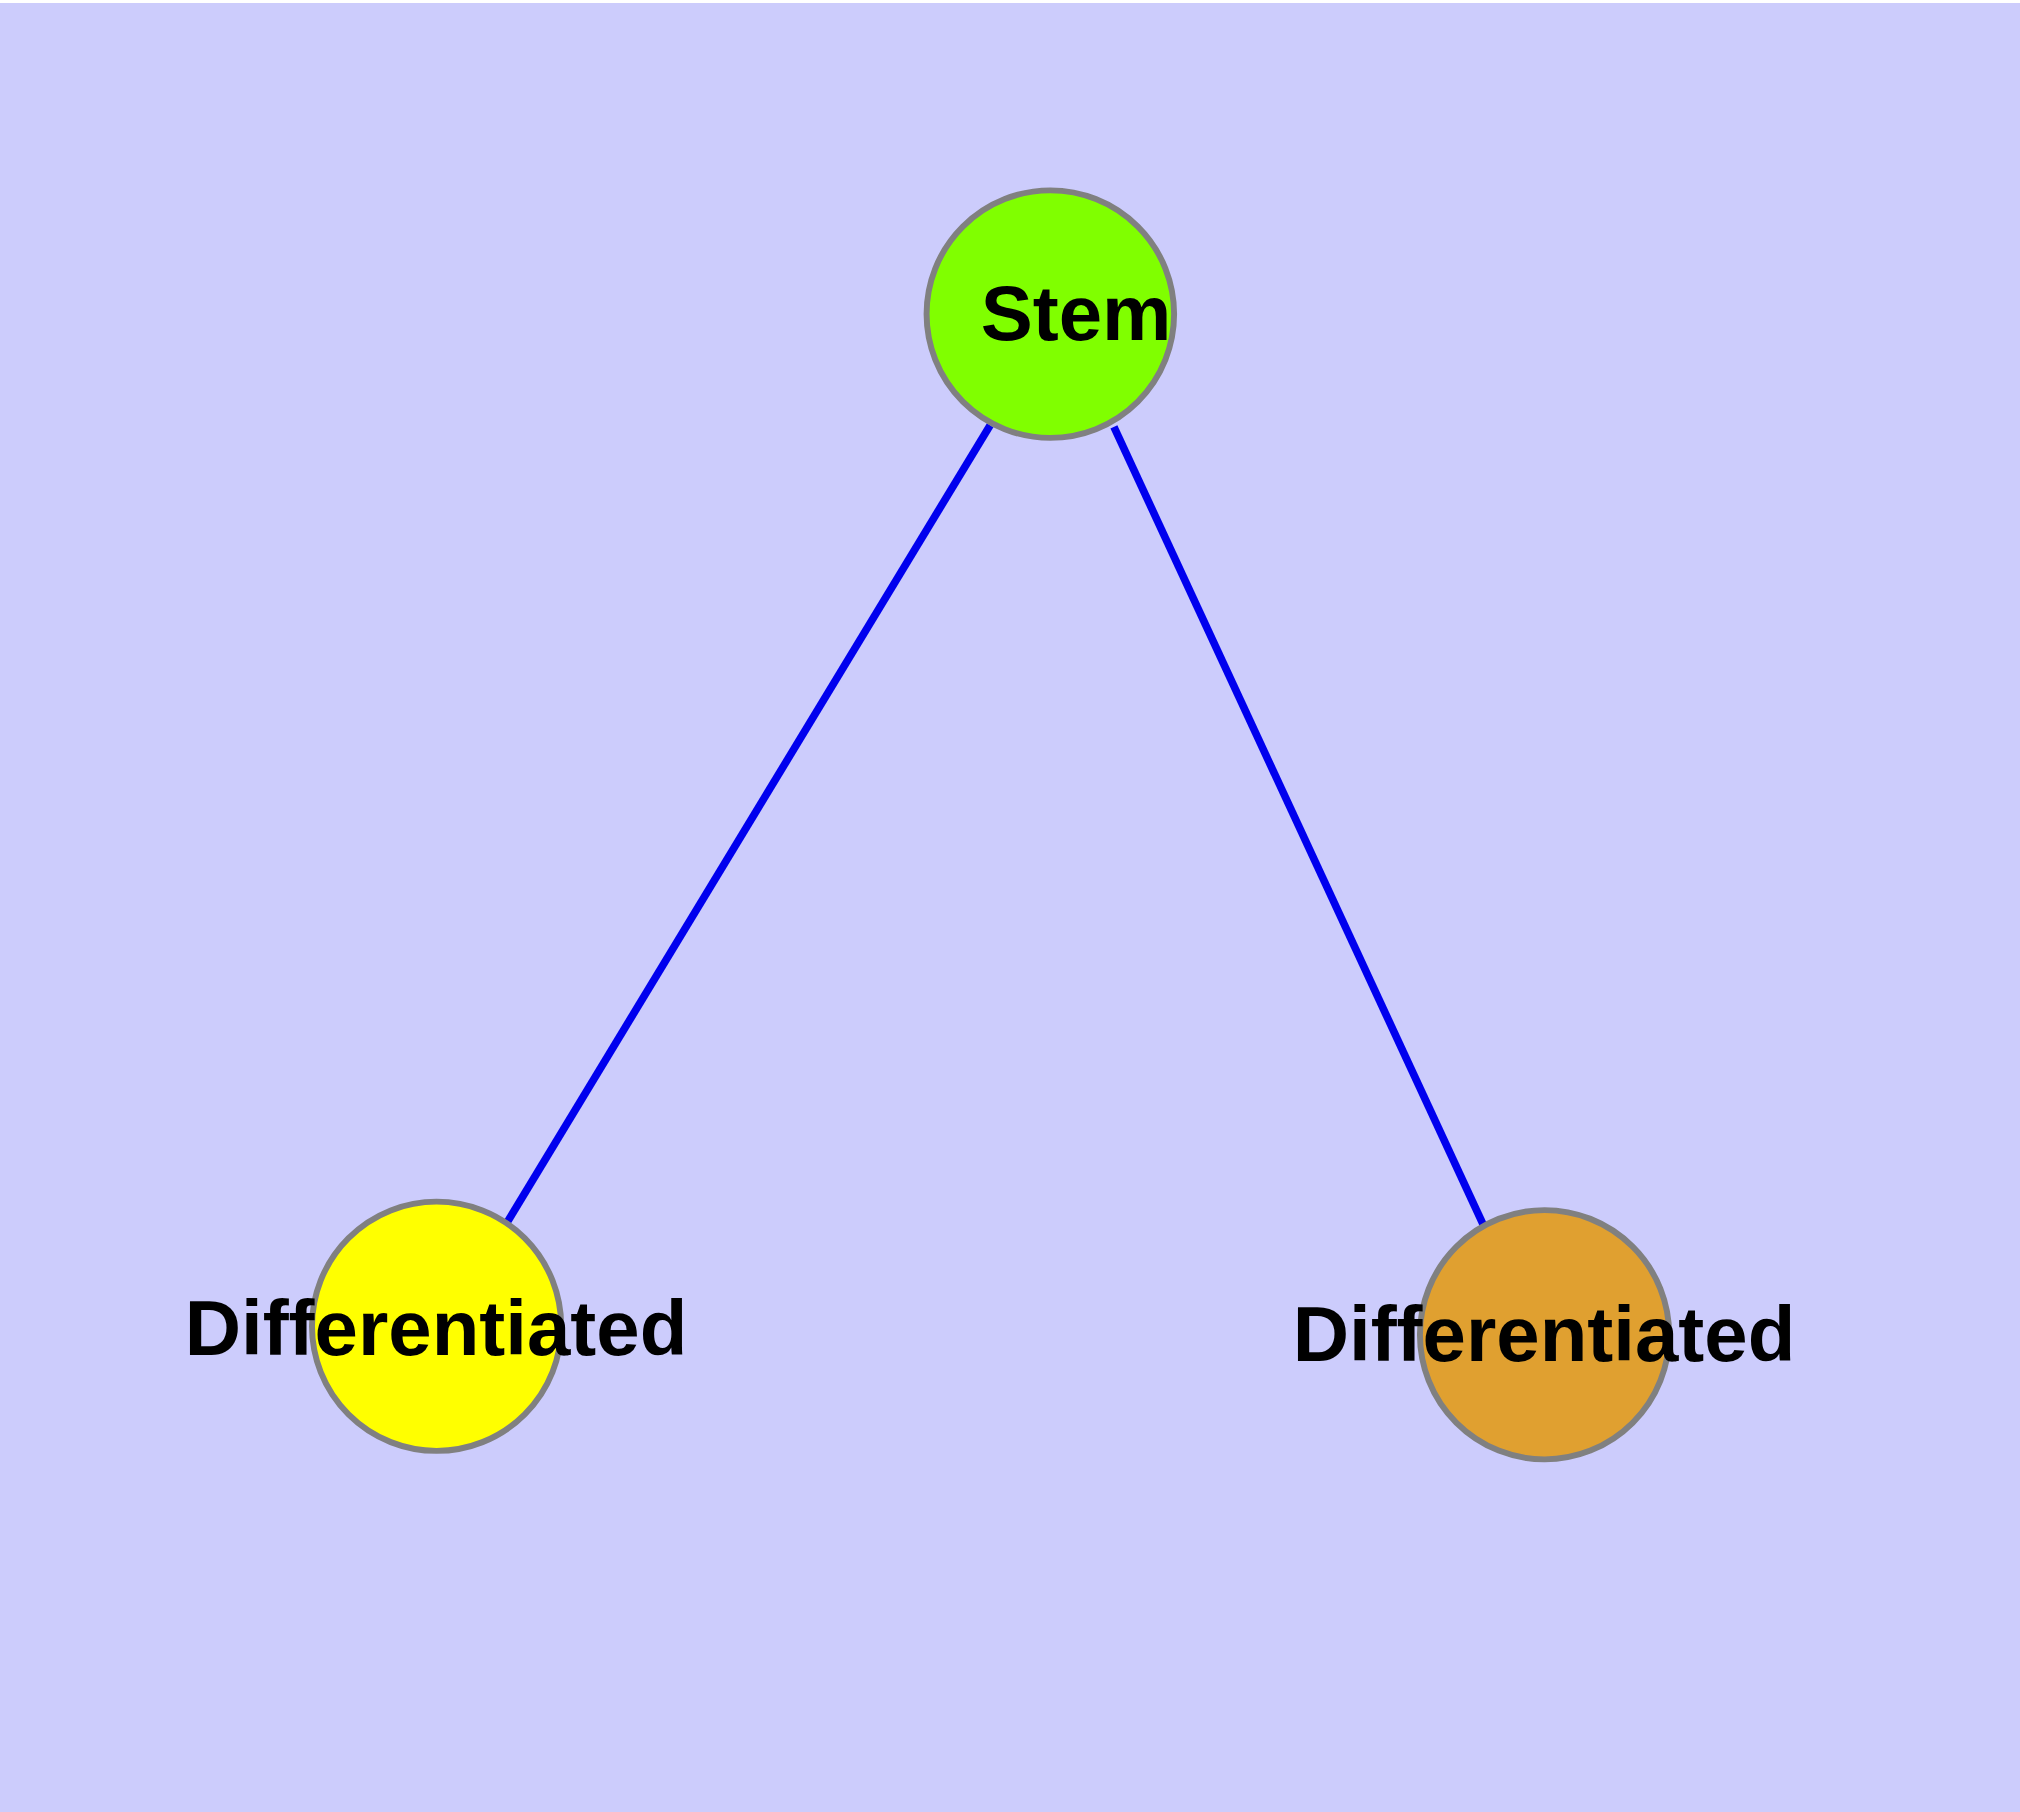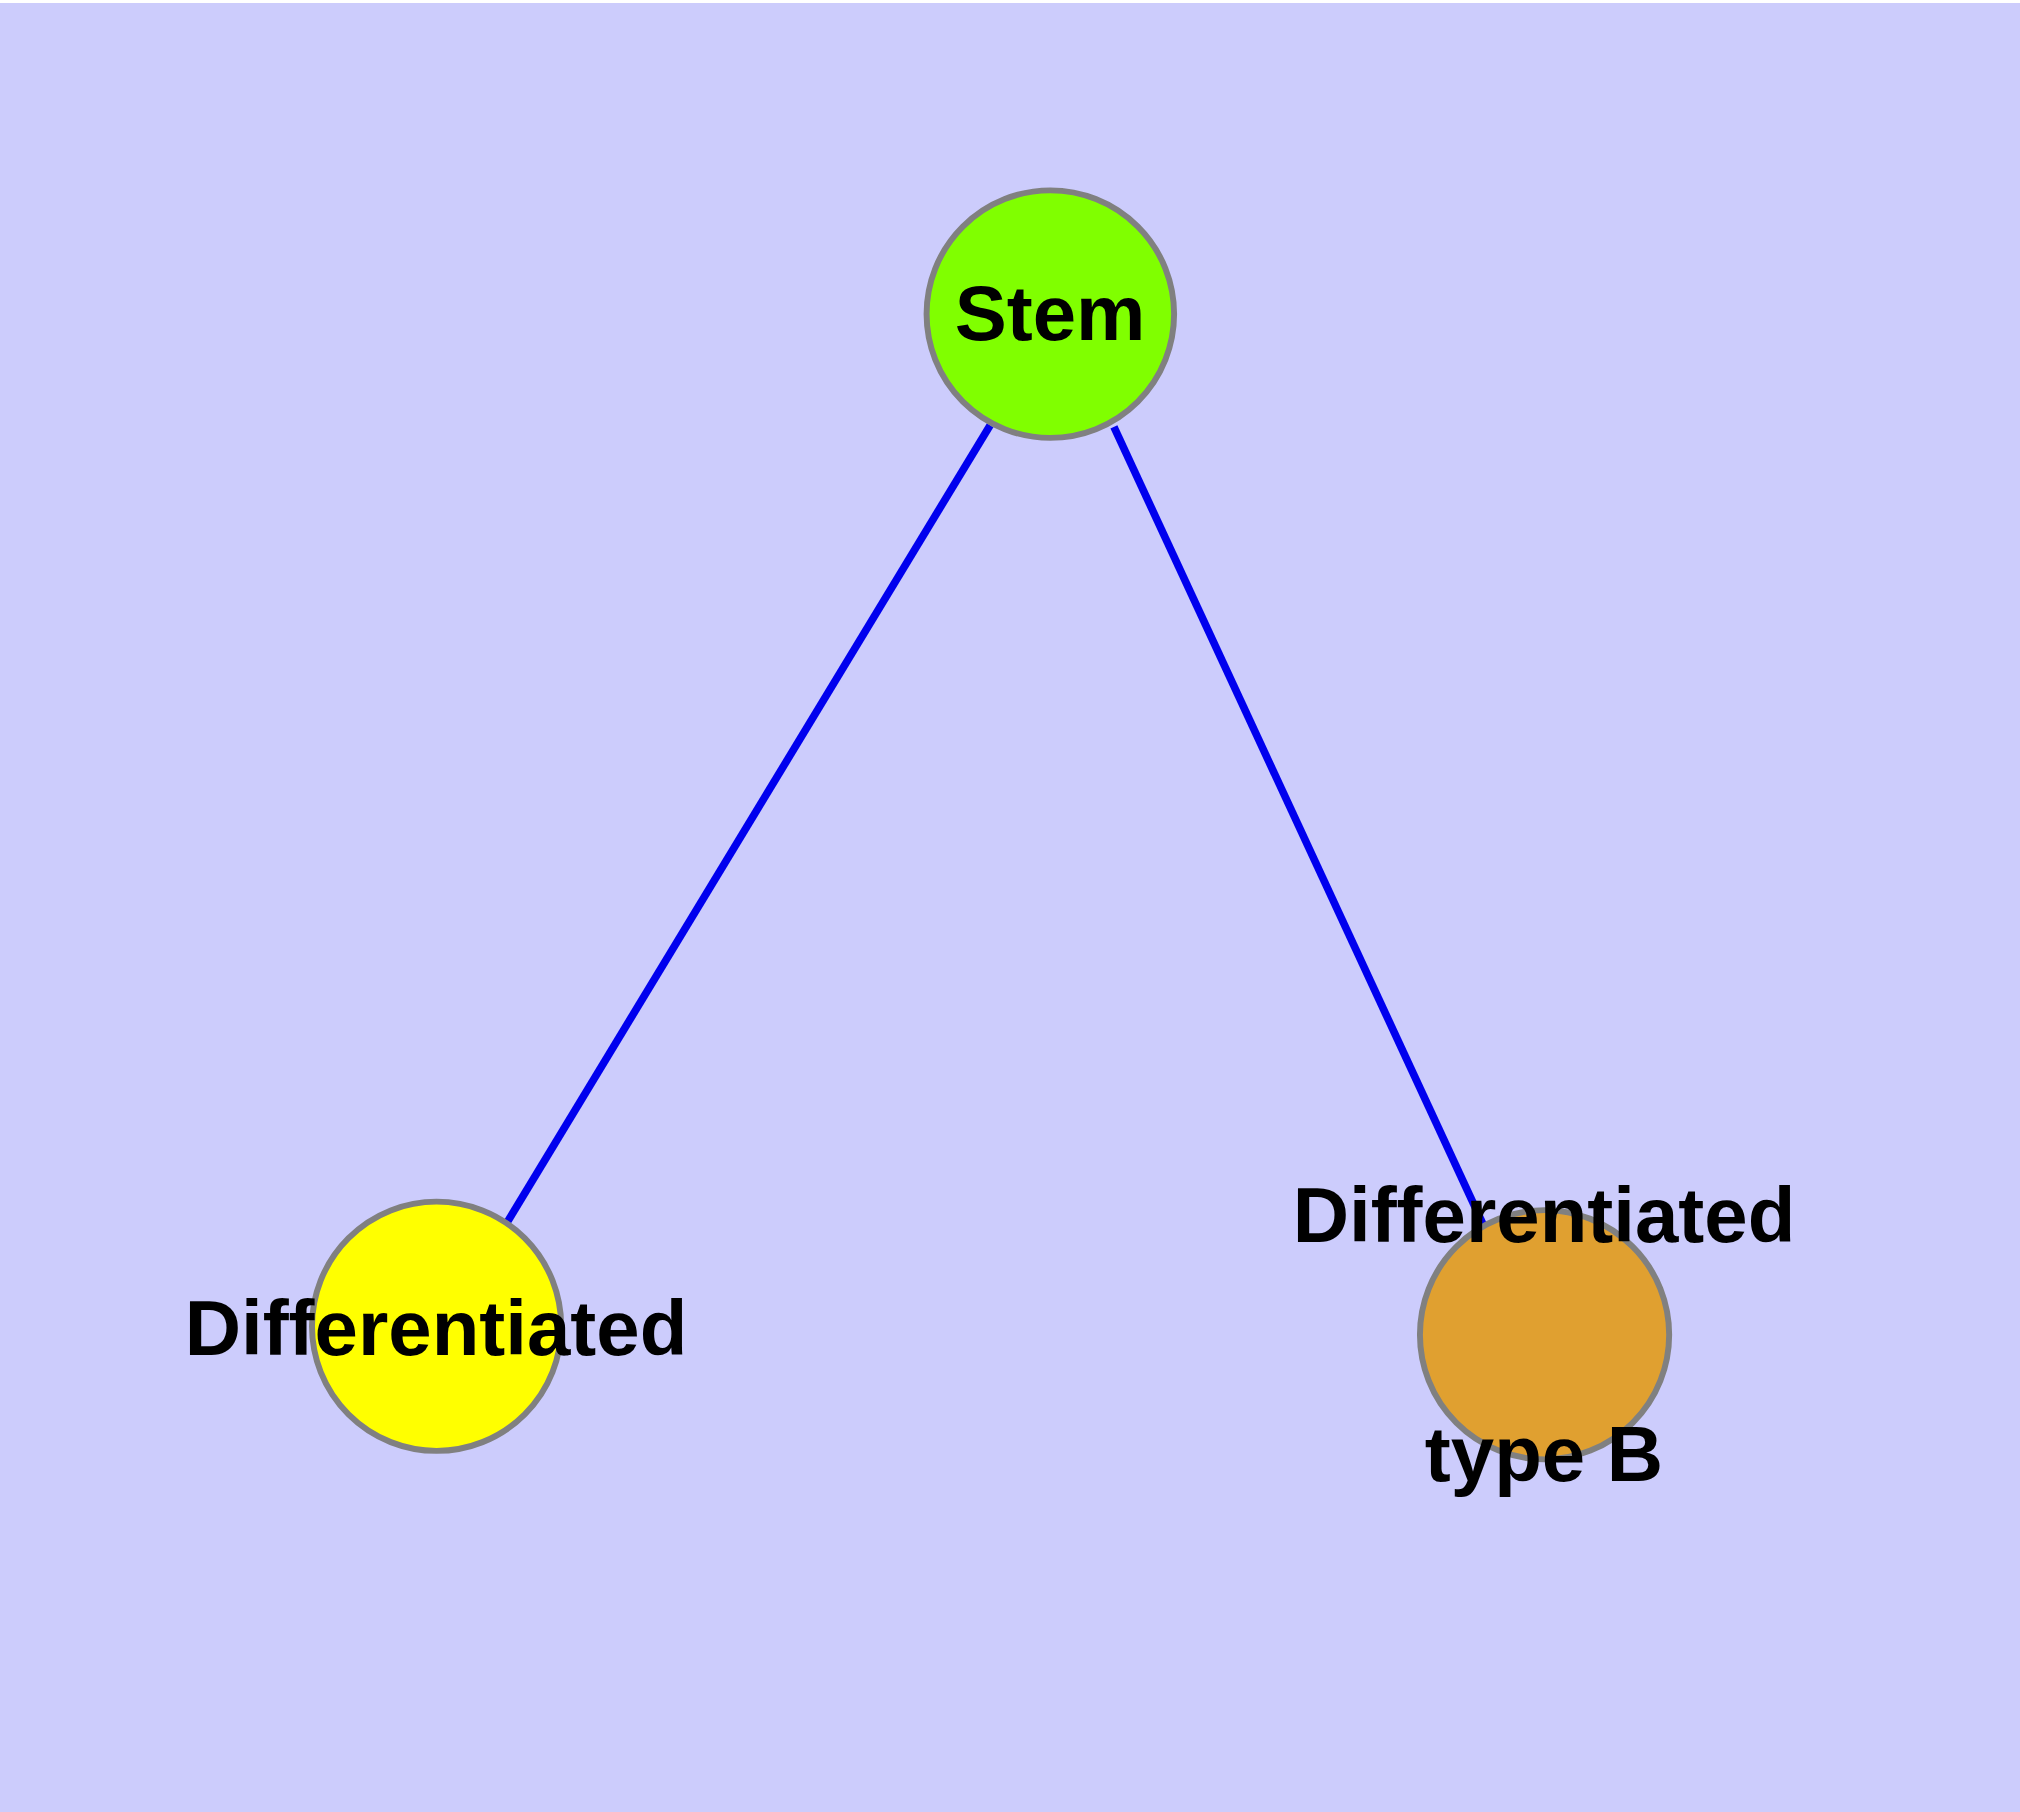--- a/index.html
+++ b/index.html
@@ -38,21 +38,21 @@
     color: #000000;
     font-weight: bold;
     font-family: "Liberation Sans", "DejaVu Sans", sans-serif;
     line-height: 1.02;
     white-space: pre;
     pointer-events: none;
     -webkit-font-smoothing: antialiased;
   }
   .label-stem {
     font-size: 78px;
-    left: 1050px;
+    left: 1076px;
     top: 311px;
     transform: translate(-50%, -50%);
   }
   .label-diffa {
     font-size: 78px;
     left: 436px;
     top: 1326px;
     transform: translate(-50%, -50%);
   }
   .label-diffb {
@@ -83,18 +83,17 @@
     </svg>
 
     <div class="node-label label-stem">Stem</div>
 
     <div class="node-label label-diffa">
       <div>Differentiated</div>
     </div>
 
     <div class="node-label label-diffb">
       <div>Differentiated</div>
-      <div>type B</div>
     </div>
 
   </div>
 </div>
 
 
 </body></html>

